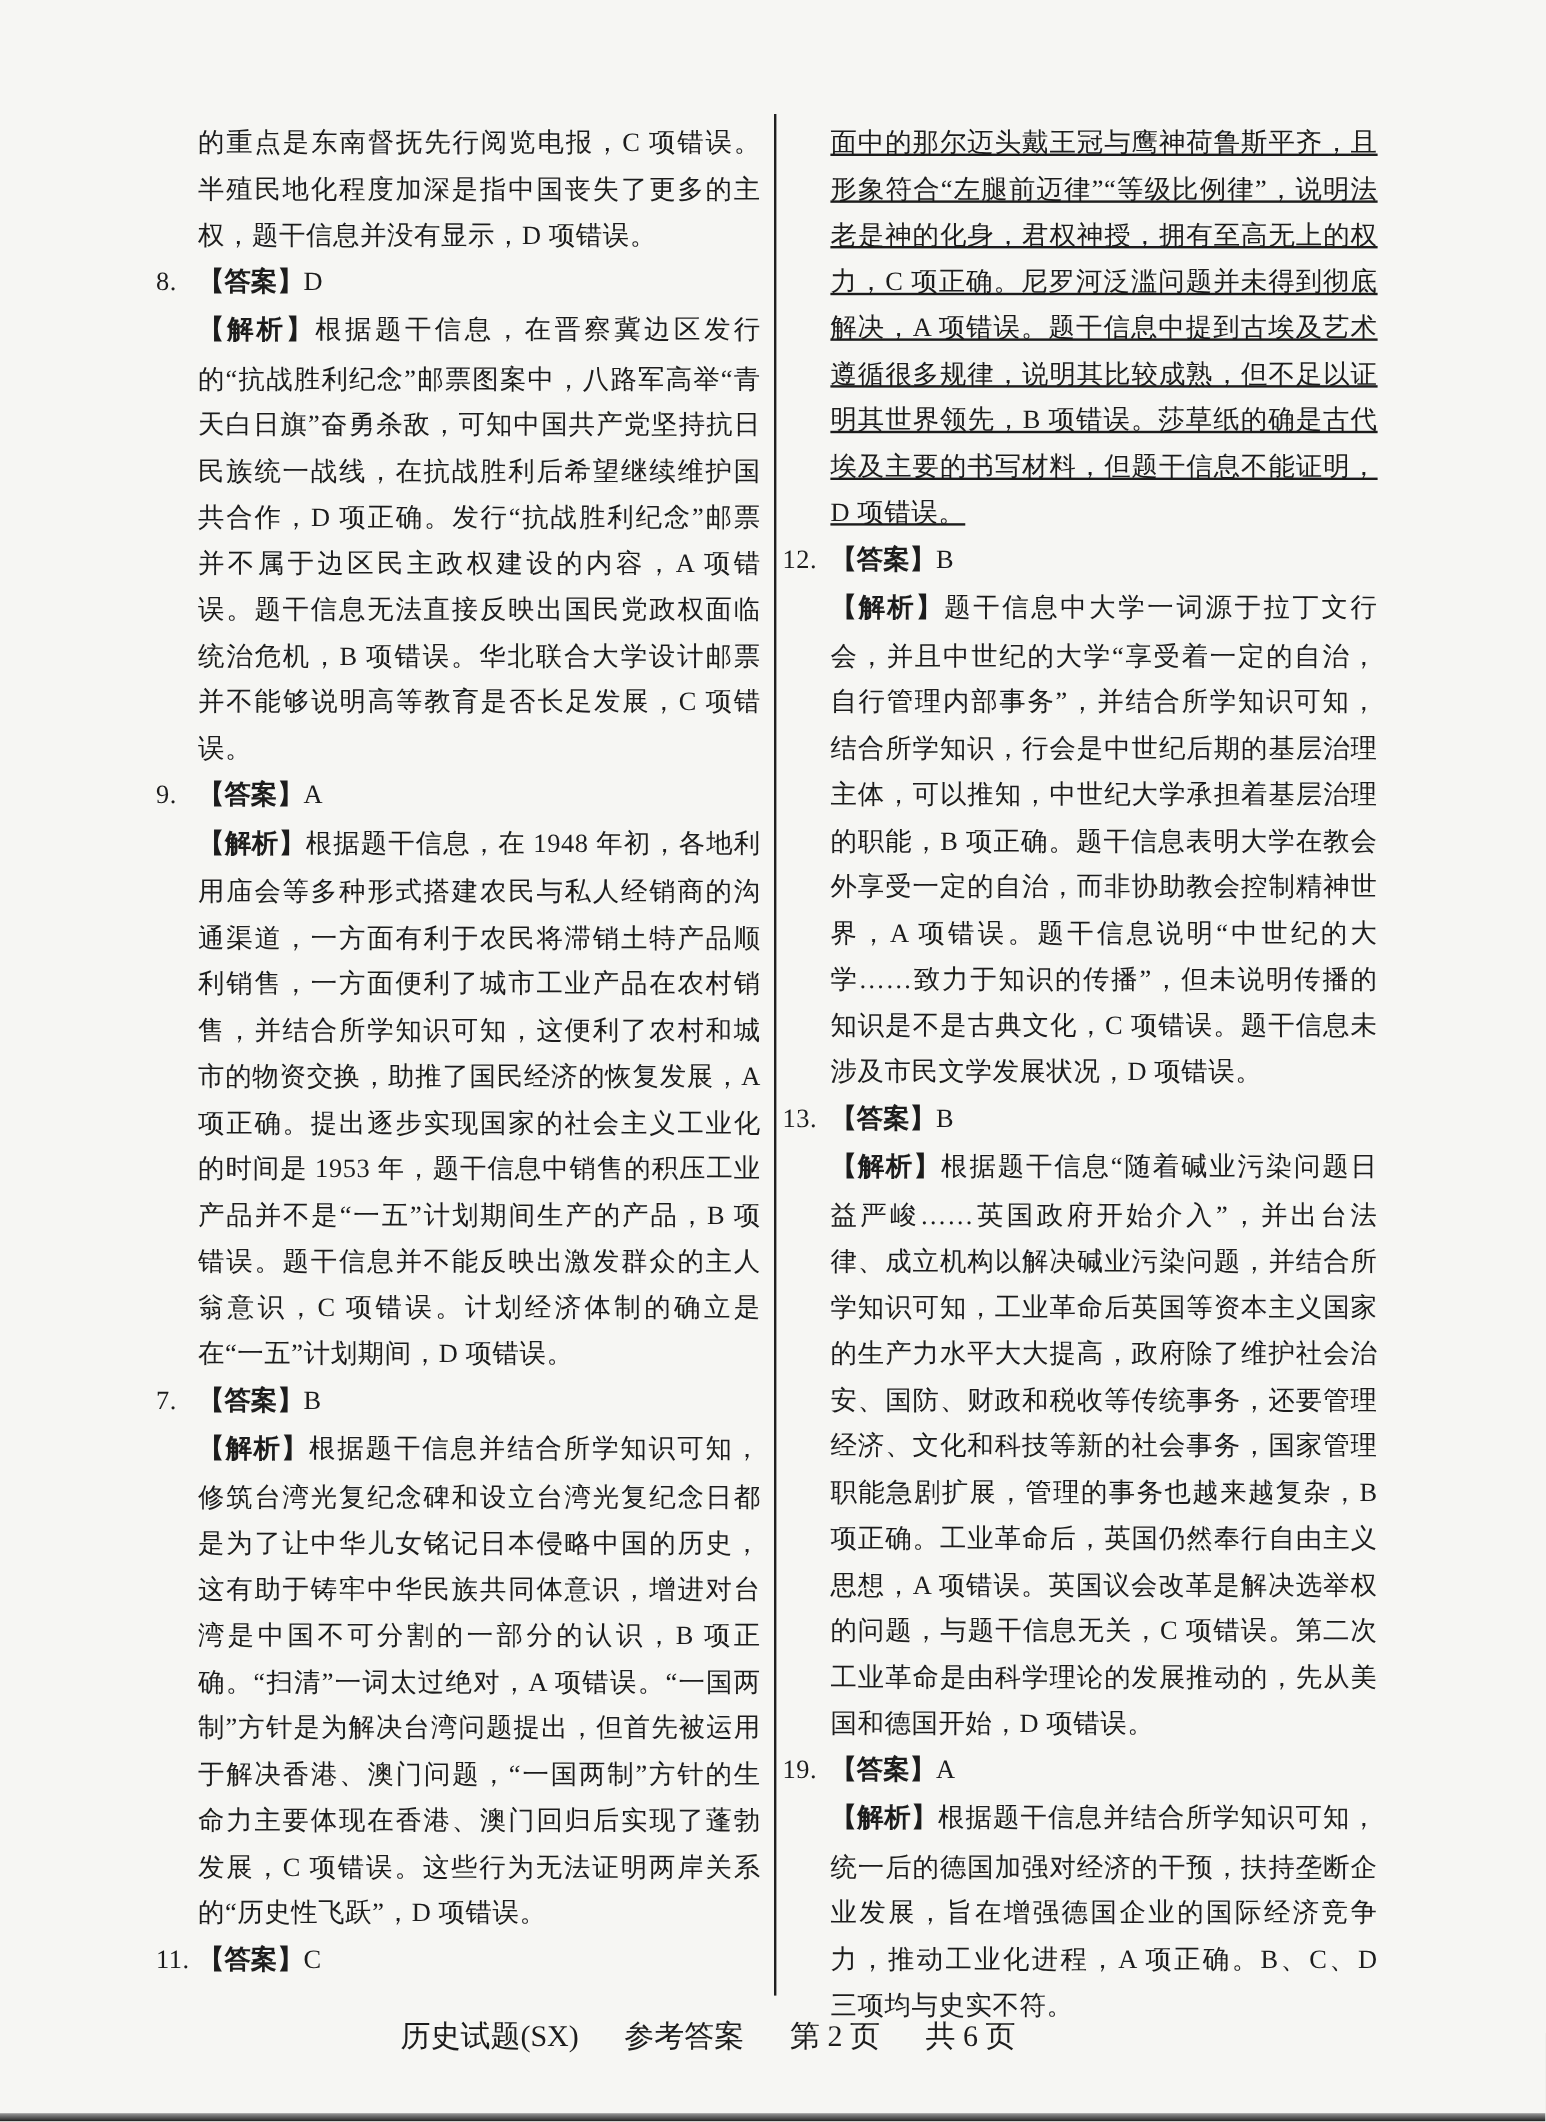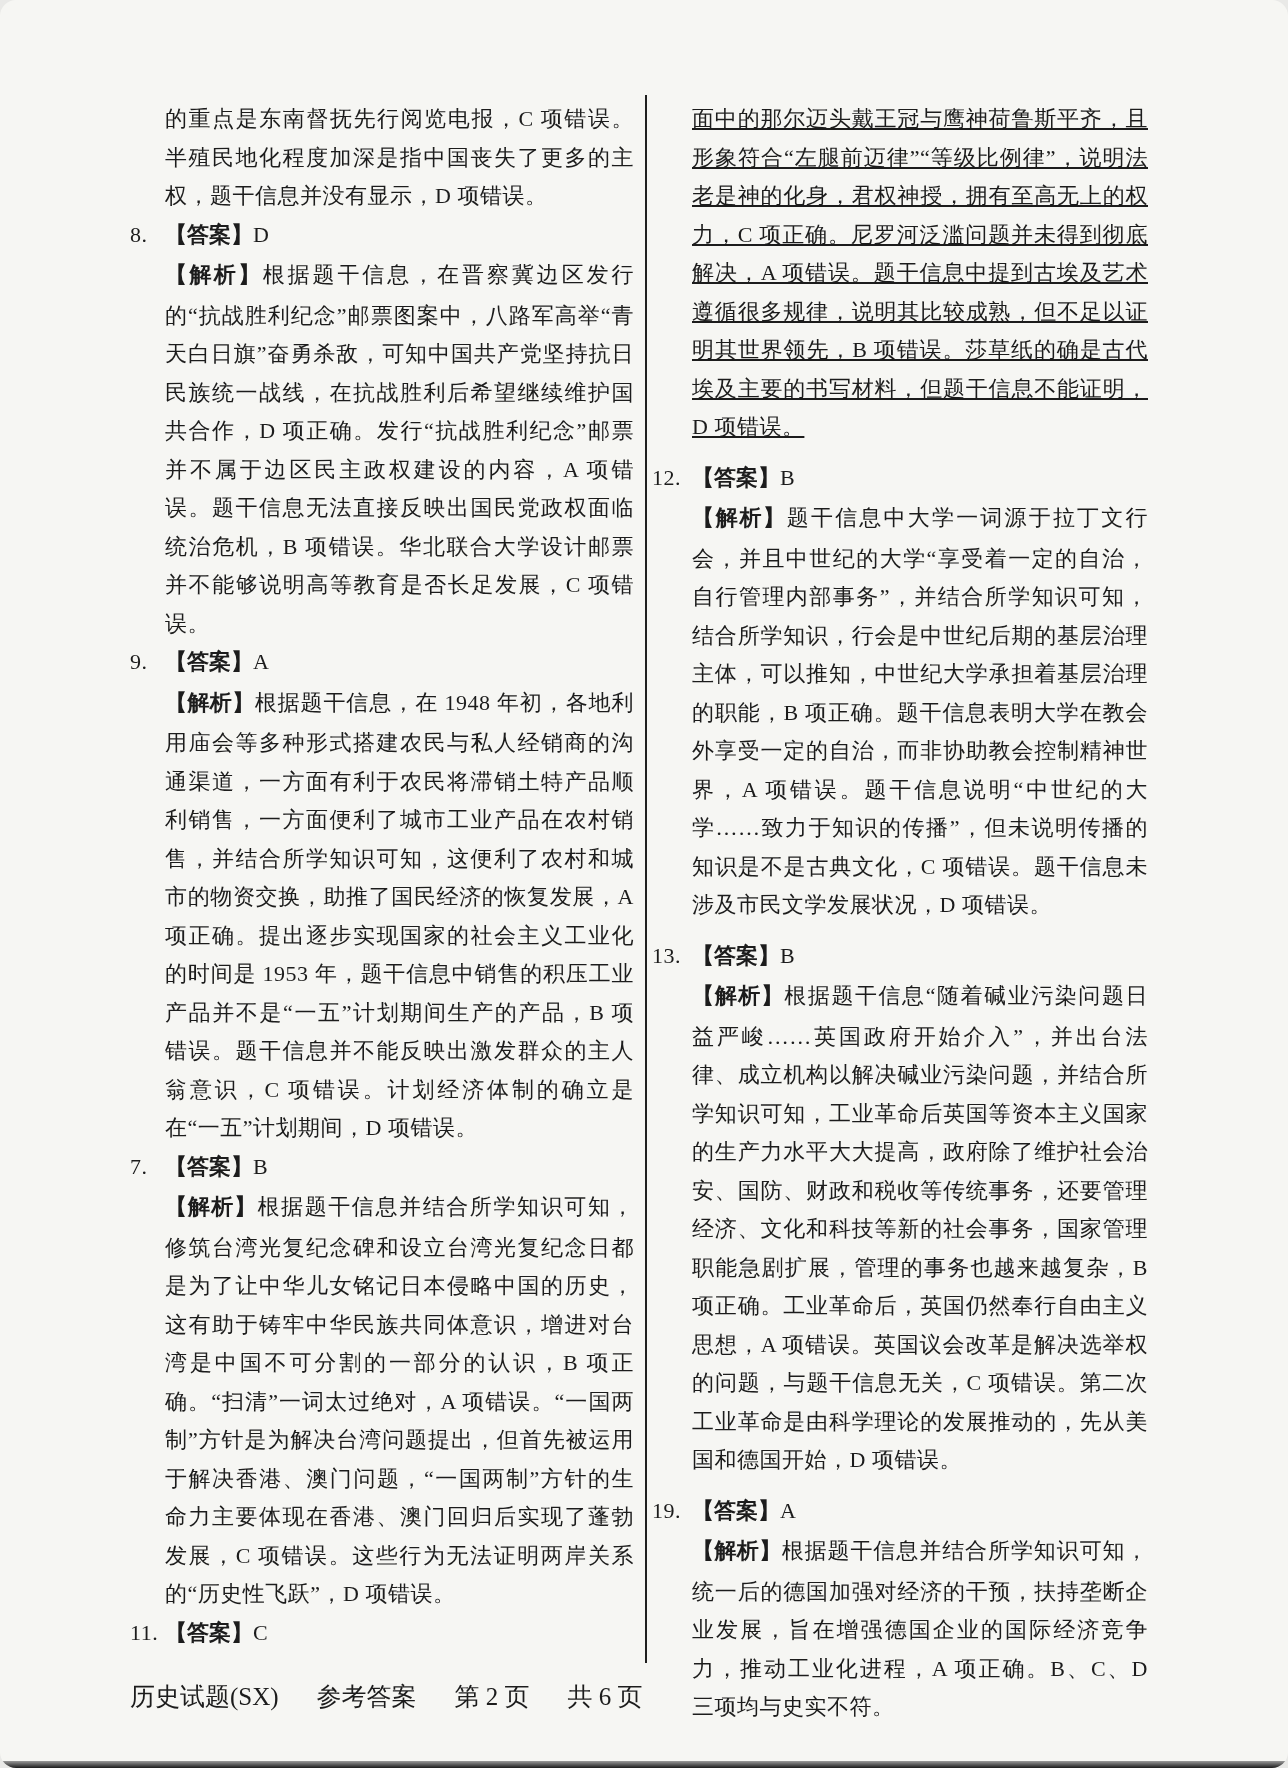--- a/index.html
+++ b/index.html
@@ -4,59 +4,59 @@
 <style>
   html,body { margin:0; padding:0; background:#e9e9e7; }
   .page {
     position:relative;
     width:1288px; height:1768px;
     margin:0 auto;
     background:#f6f6f3;
     color:#1c1c1c;
     font-family:"Liberation Serif","DejaVu Serif",serif;
     overflow:hidden;
-    border-radius:16px;
   }
   .col {
     position:absolute;
     top:100px;
     font-size:22px;
     line-height:38.5px;
     letter-spacing:0.5px;
     text-align:justify;
     text-justify:inter-ideograph;
   }
   .col-left  { left:130px; width:504px; }
   .col-right { left:652px; width:496px; }
 
   .col-left  .indented { padding-left:35px; }
   .col-right .indented { padding-left:40px;text-decoration:underline; }
 
   .item { position:relative; }
   .col-left  .item { padding-left:35px; }
-  .col-right .item { padding-left:40px;margin-top:12px; }
+  .col-right .item { padding-left:40px; }
   .item .num { position:absolute; left:0; top:0; }
 
   .label {
     font-family:Liberation Mono, monospace;
     font-weight:700;
     letter-spacing:0;
   }
   .para { margin:0; }
 
   .divider {
     position:absolute;
     left:645px; top:95px;
     width:2px; height:1568px;
     background:#1f1f1f;
   }
 
   .footer {
     position:absolute;
     top:1680px; left:130px; width:920px;
+    text-align:center;
     font-size:25px;
     white-space:nowrap;
   }
   .footer .seg { margin-right:38px; }
   .footer .seg:last-child { margin-right:0; }
 
   .bottom-edge {
     position:absolute;
     left:0; bottom:0;
     width:100%; height:7px;

